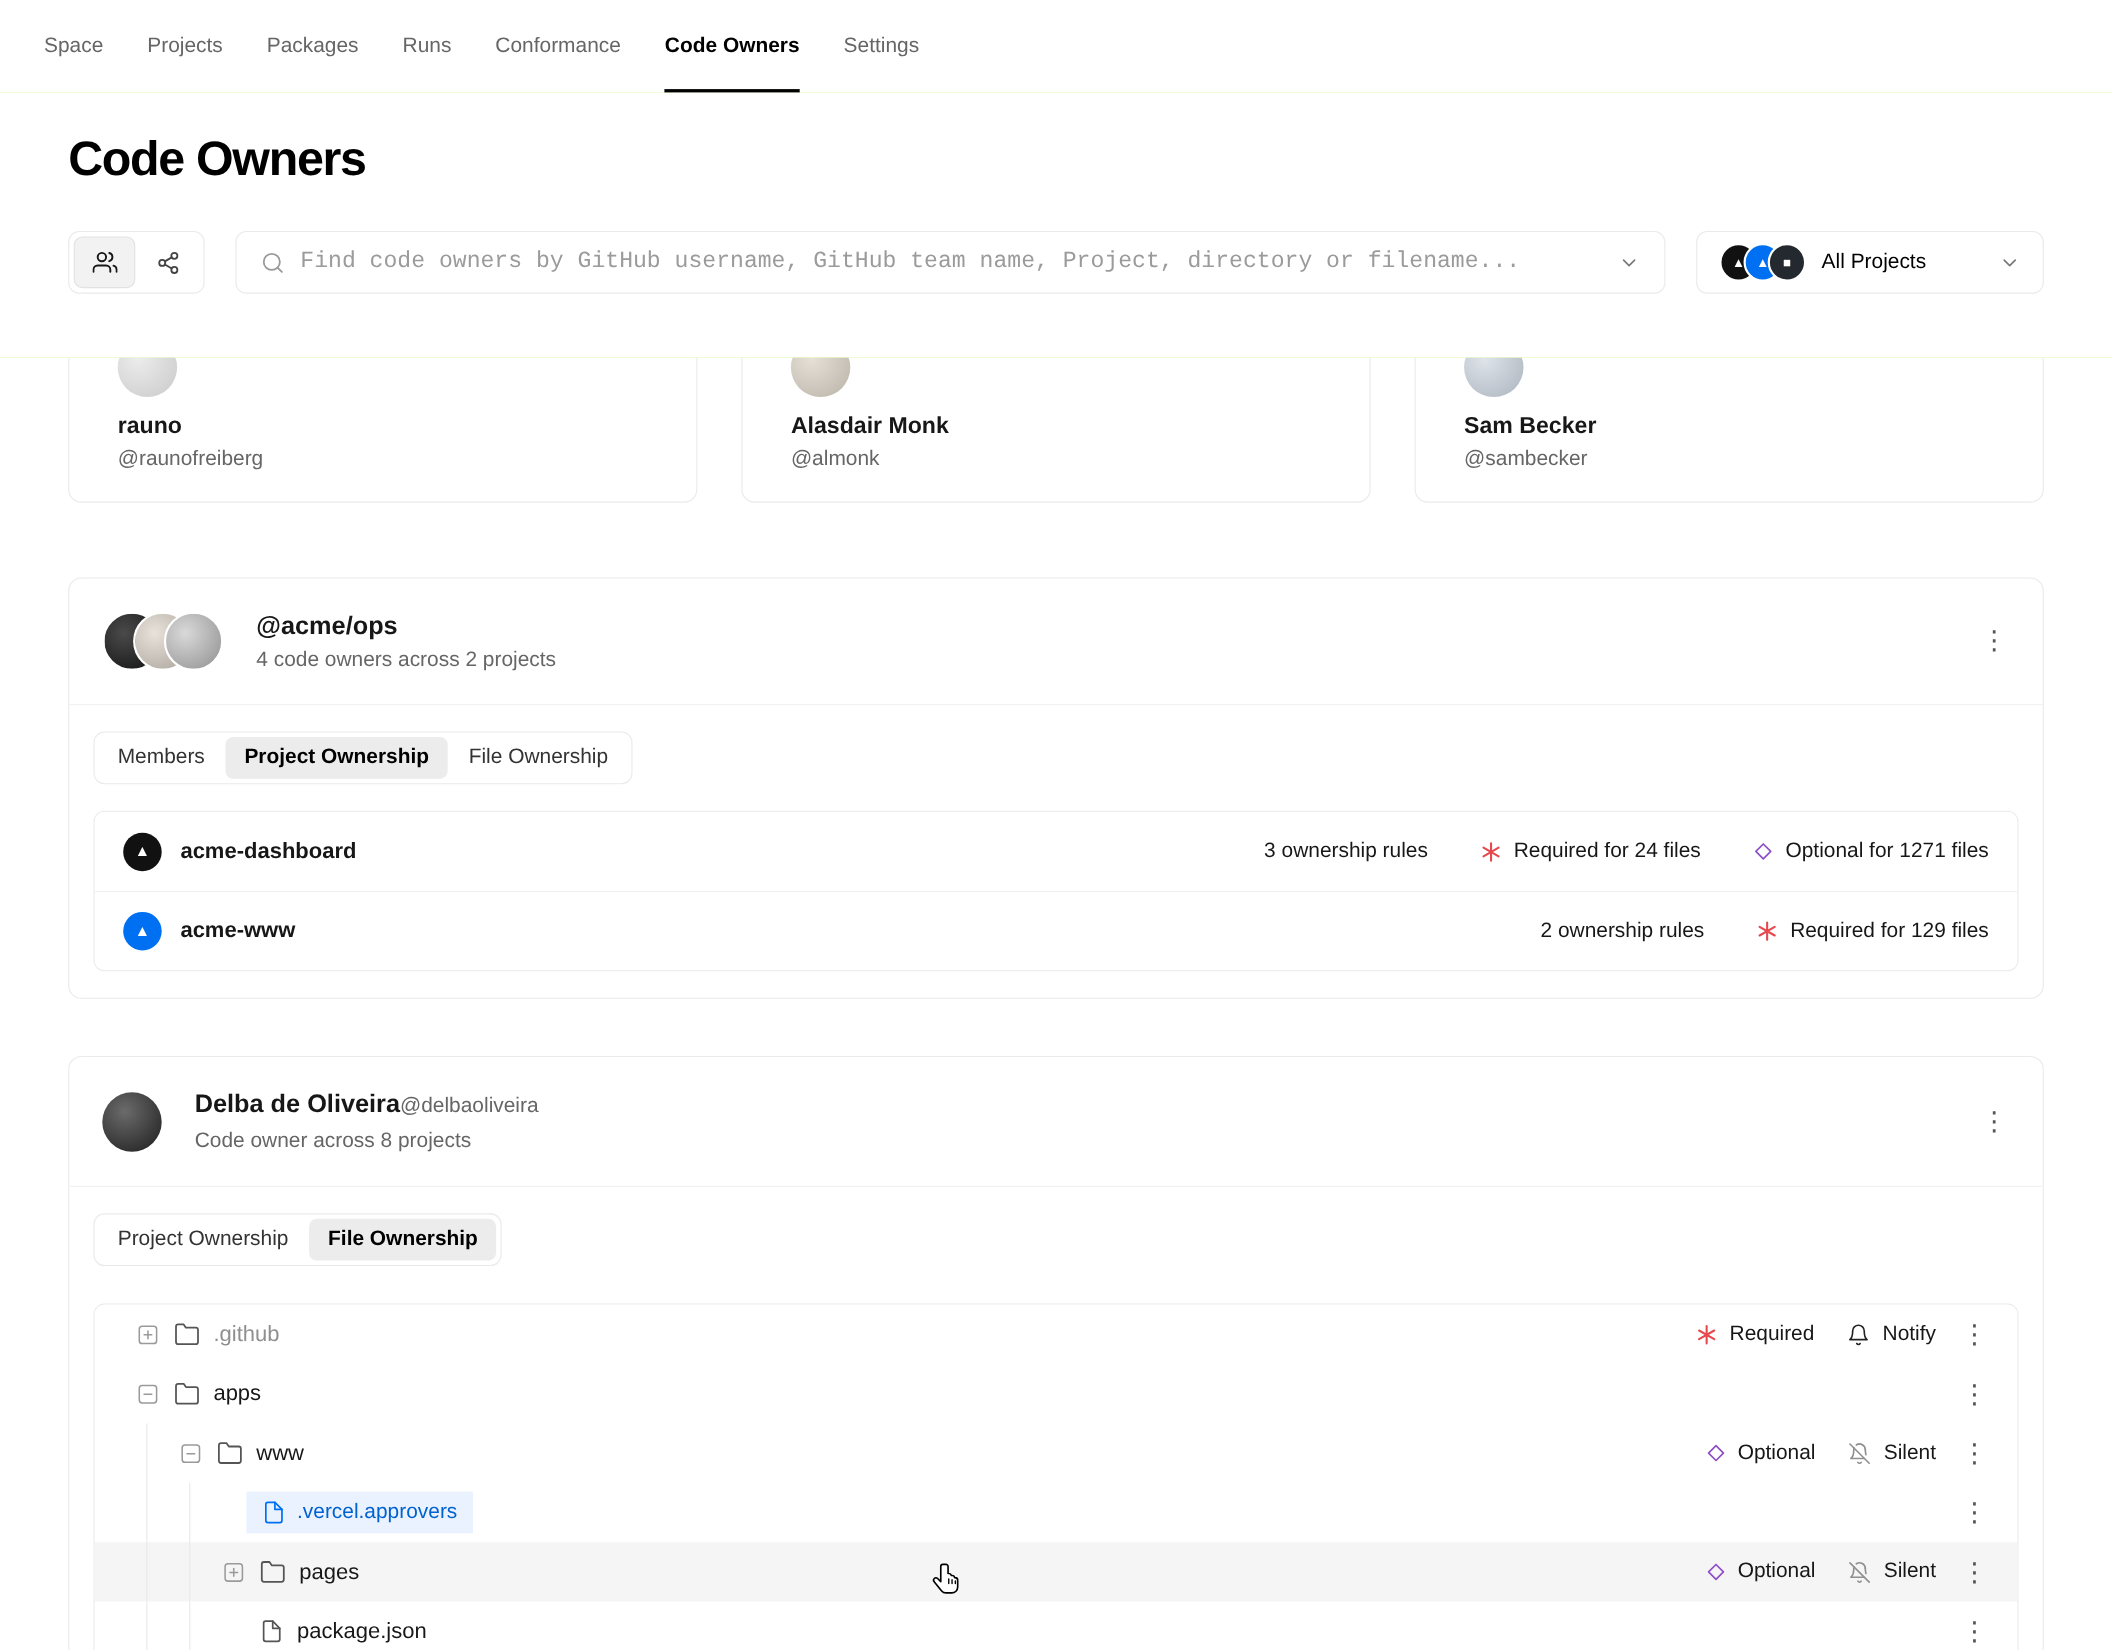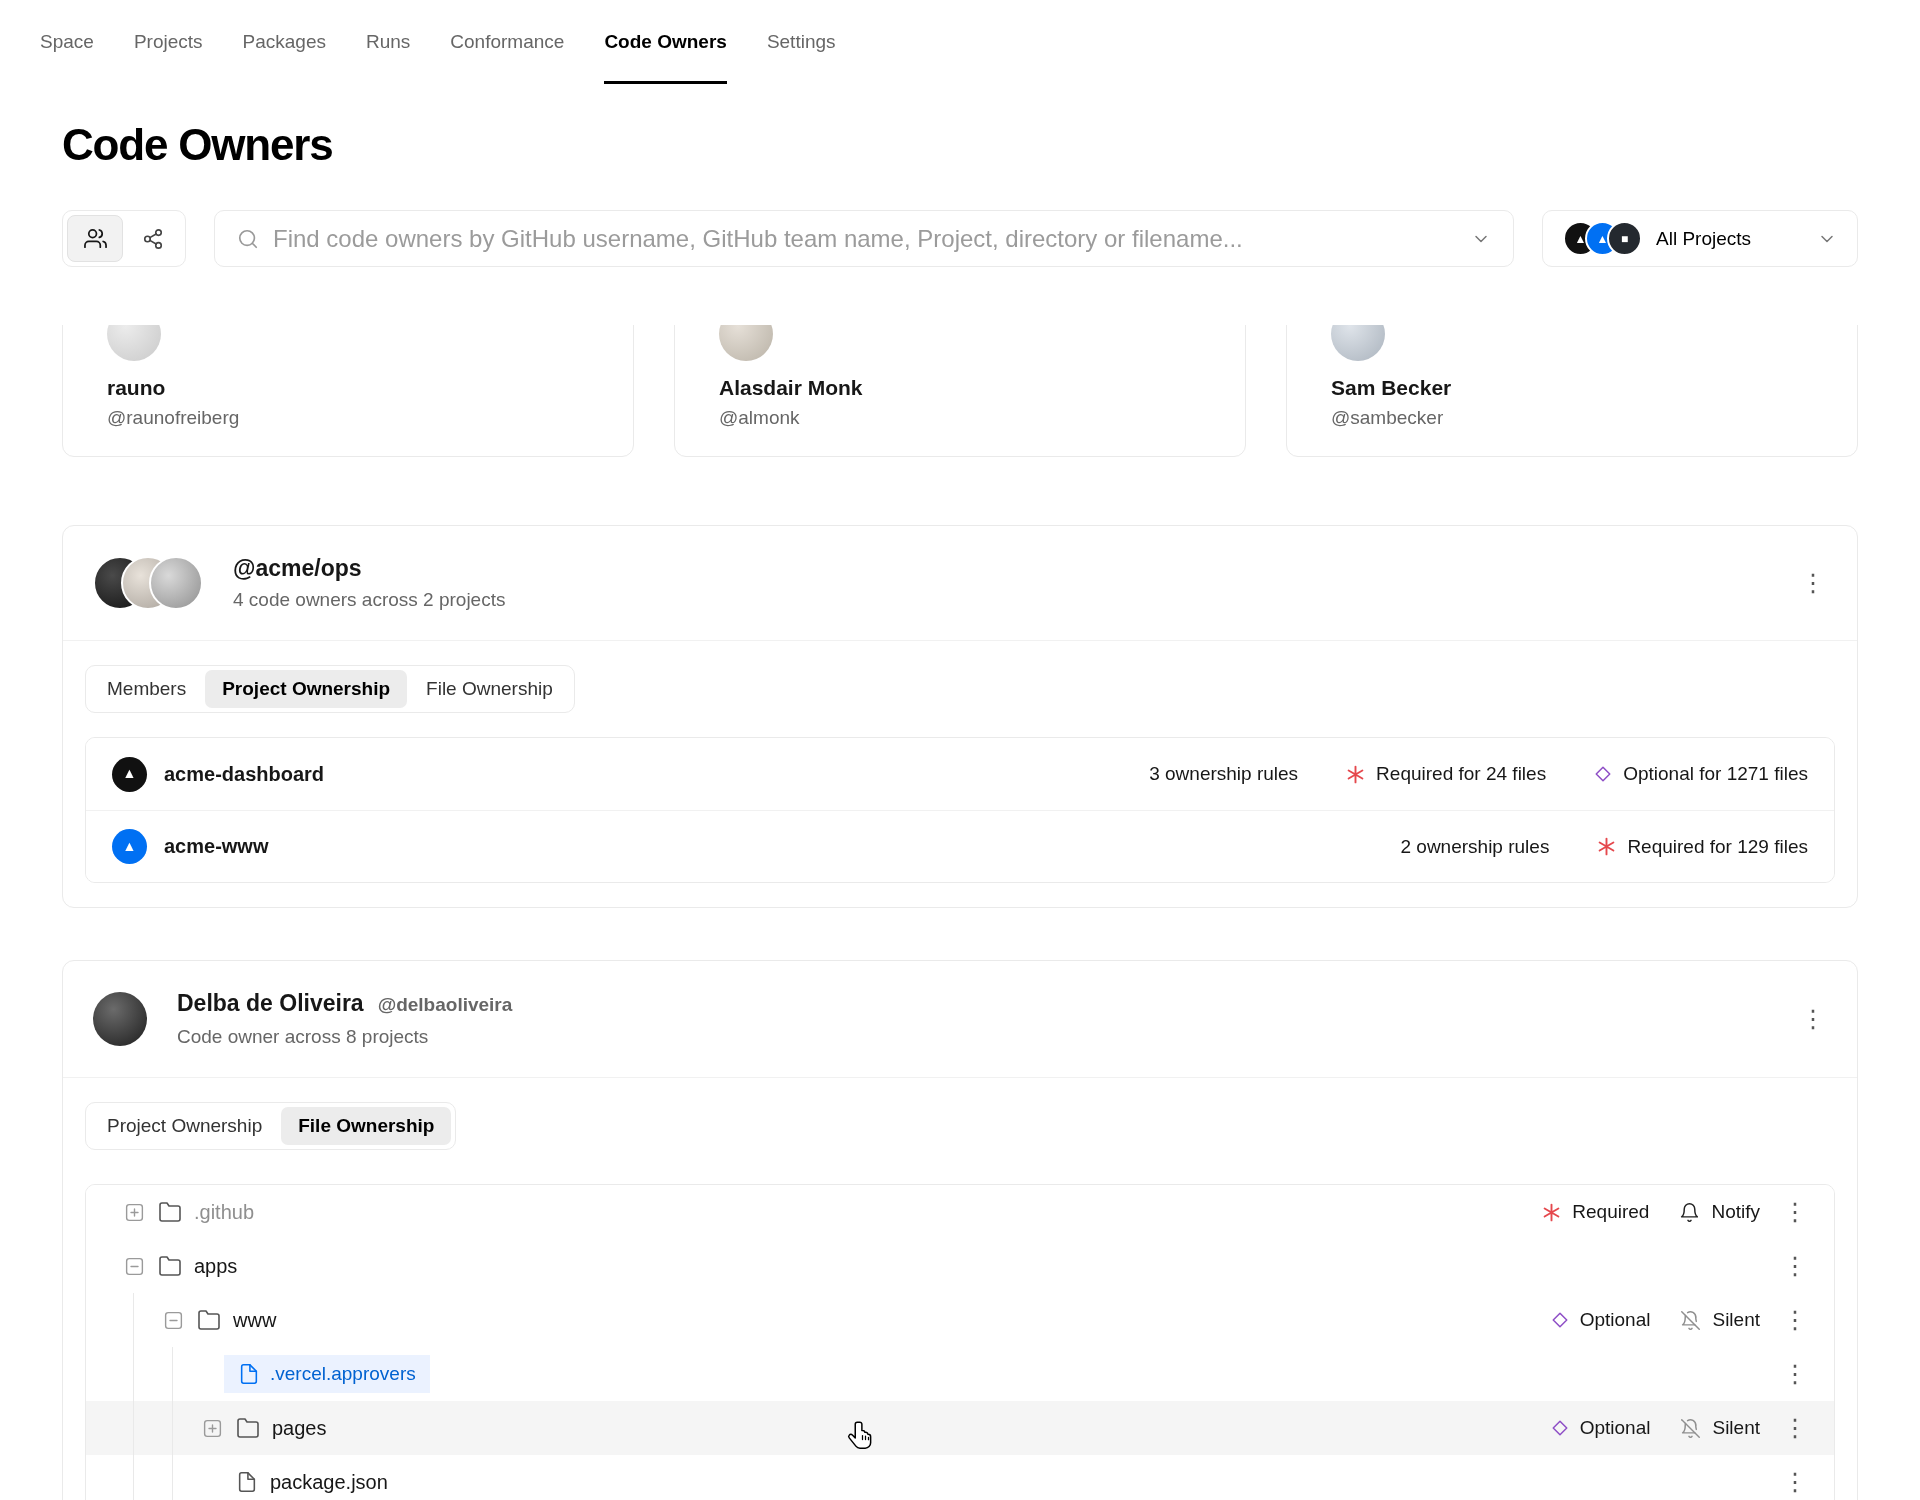--- a/index.html
+++ b/index.html
@@ -29,21 +29,21 @@
 
   .page-head{padding:36px 62px 58px;background:#fff}
   .page-title{font-size:44px;font-weight:700;letter-spacing:-1.2px;color:#000;margin-bottom:40px}
 
   .toolbar{display:flex;align-items:center;gap:28px}
   .icon-group{display:flex;gap:2px;border:1px solid var(--border);border-radius:10px;padding:4px;background:#fff}
   .icon-btn{width:56px;height:47px;border-radius:8px;display:flex;align-items:center;justify-content:center;color:#444;cursor:pointer;border:1px solid transparent}
   .icon-btn.selected{background:#f2f2f2;border-color:#e2e2e2;color:#171717}
 
   .search-box{flex:1;height:57px;border:1px solid var(--border);border-radius:10px;display:flex;align-items:center;padding:0 22px;gap:14px;background:#fff}
-  .search-box input{flex:1;border:none;outline:none;font-size:24px;font-family:Liberation Sans, sans-serif;color:var(--text);background:transparent}
+  .search-box input{flex:1;border:none;outline:none;font-size:21px;font-family:Liberation Mono, monospace;color:var(--text);background:transparent}
   .search-box input::placeholder{color:#9b9b9b}
   .search-icon{color:#999}
   .chev{color:#777}
 
   .project-select{width:316px;height:57px;border:1px solid var(--border);border-radius:10px;display:flex;align-items:center;padding:0 20px;gap:14px;cursor:pointer;background:#fff}
   .ps-avatars{display:flex}
   .ps-avatar{width:35px;height:35px;border-radius:50%;border:2px solid #fff;display:flex;align-items:center;justify-content:center;color:#fff;font-size:12px;line-height:1}
   .ps-avatar + .ps-avatar{margin-left:-13px}
   .ps-dark{background:#111}
   .ps-blue{background:#0070f3}
@@ -67,21 +67,21 @@
   .panel.person{margin-top:52px}
   .panel-header{display:flex;align-items:center;padding:28px 30px;position:relative}
   .stack{display:flex}
   .stack .sv{width:54px;height:54px;border-radius:50%;border:2px solid #fff}
   .stack .sv + .sv{margin-left:-26px}
   .sv1{background:radial-gradient(circle at 35% 35%,#4a4a4a,#101010)}
   .sv2{background:radial-gradient(circle at 35% 35%,#e8e2da,#a9a29a)}
   .sv3{background:radial-gradient(circle at 35% 35%,#d9d9d9,#8f8f8f)}
   .panel-title-block{margin-left:30px}
   .panel-title{font-size:23px;font-weight:700;line-height:28px}
-  .panel-title .handle{font-weight:700;color:var(--muted);font-size:19px;margin-left:14px}
+  .panel-title .handle{font-weight:400;color:var(--muted);font-size:19px;margin-left:0}
   .panel-subtitle{font-size:19px;color:var(--muted);margin-top:6px;line-height:24px}
   .kebab-btn{position:absolute;right:26px;top:50%;transform:translateY(-50%);width:36px;height:36px;display:flex;align-items:center;justify-content:center;border-radius:8px;cursor:pointer;color:#555;font-size:24px;line-height:1}
   .panel-divider{height:1px;background:#f1f1f1}
   .panel-body{padding:24px 22px 24px}
 
   .tabs{display:inline-flex;border:1px solid var(--border);border-radius:10px;padding:4px;gap:2px;background:#fff}
   .tab{font-size:19px;line-height:26px;padding:6px 17px;border-radius:7px;color:#333;cursor:pointer;white-space:nowrap}
   .tab.active{background:#ececec;color:#000;font-weight:600}
 
   

